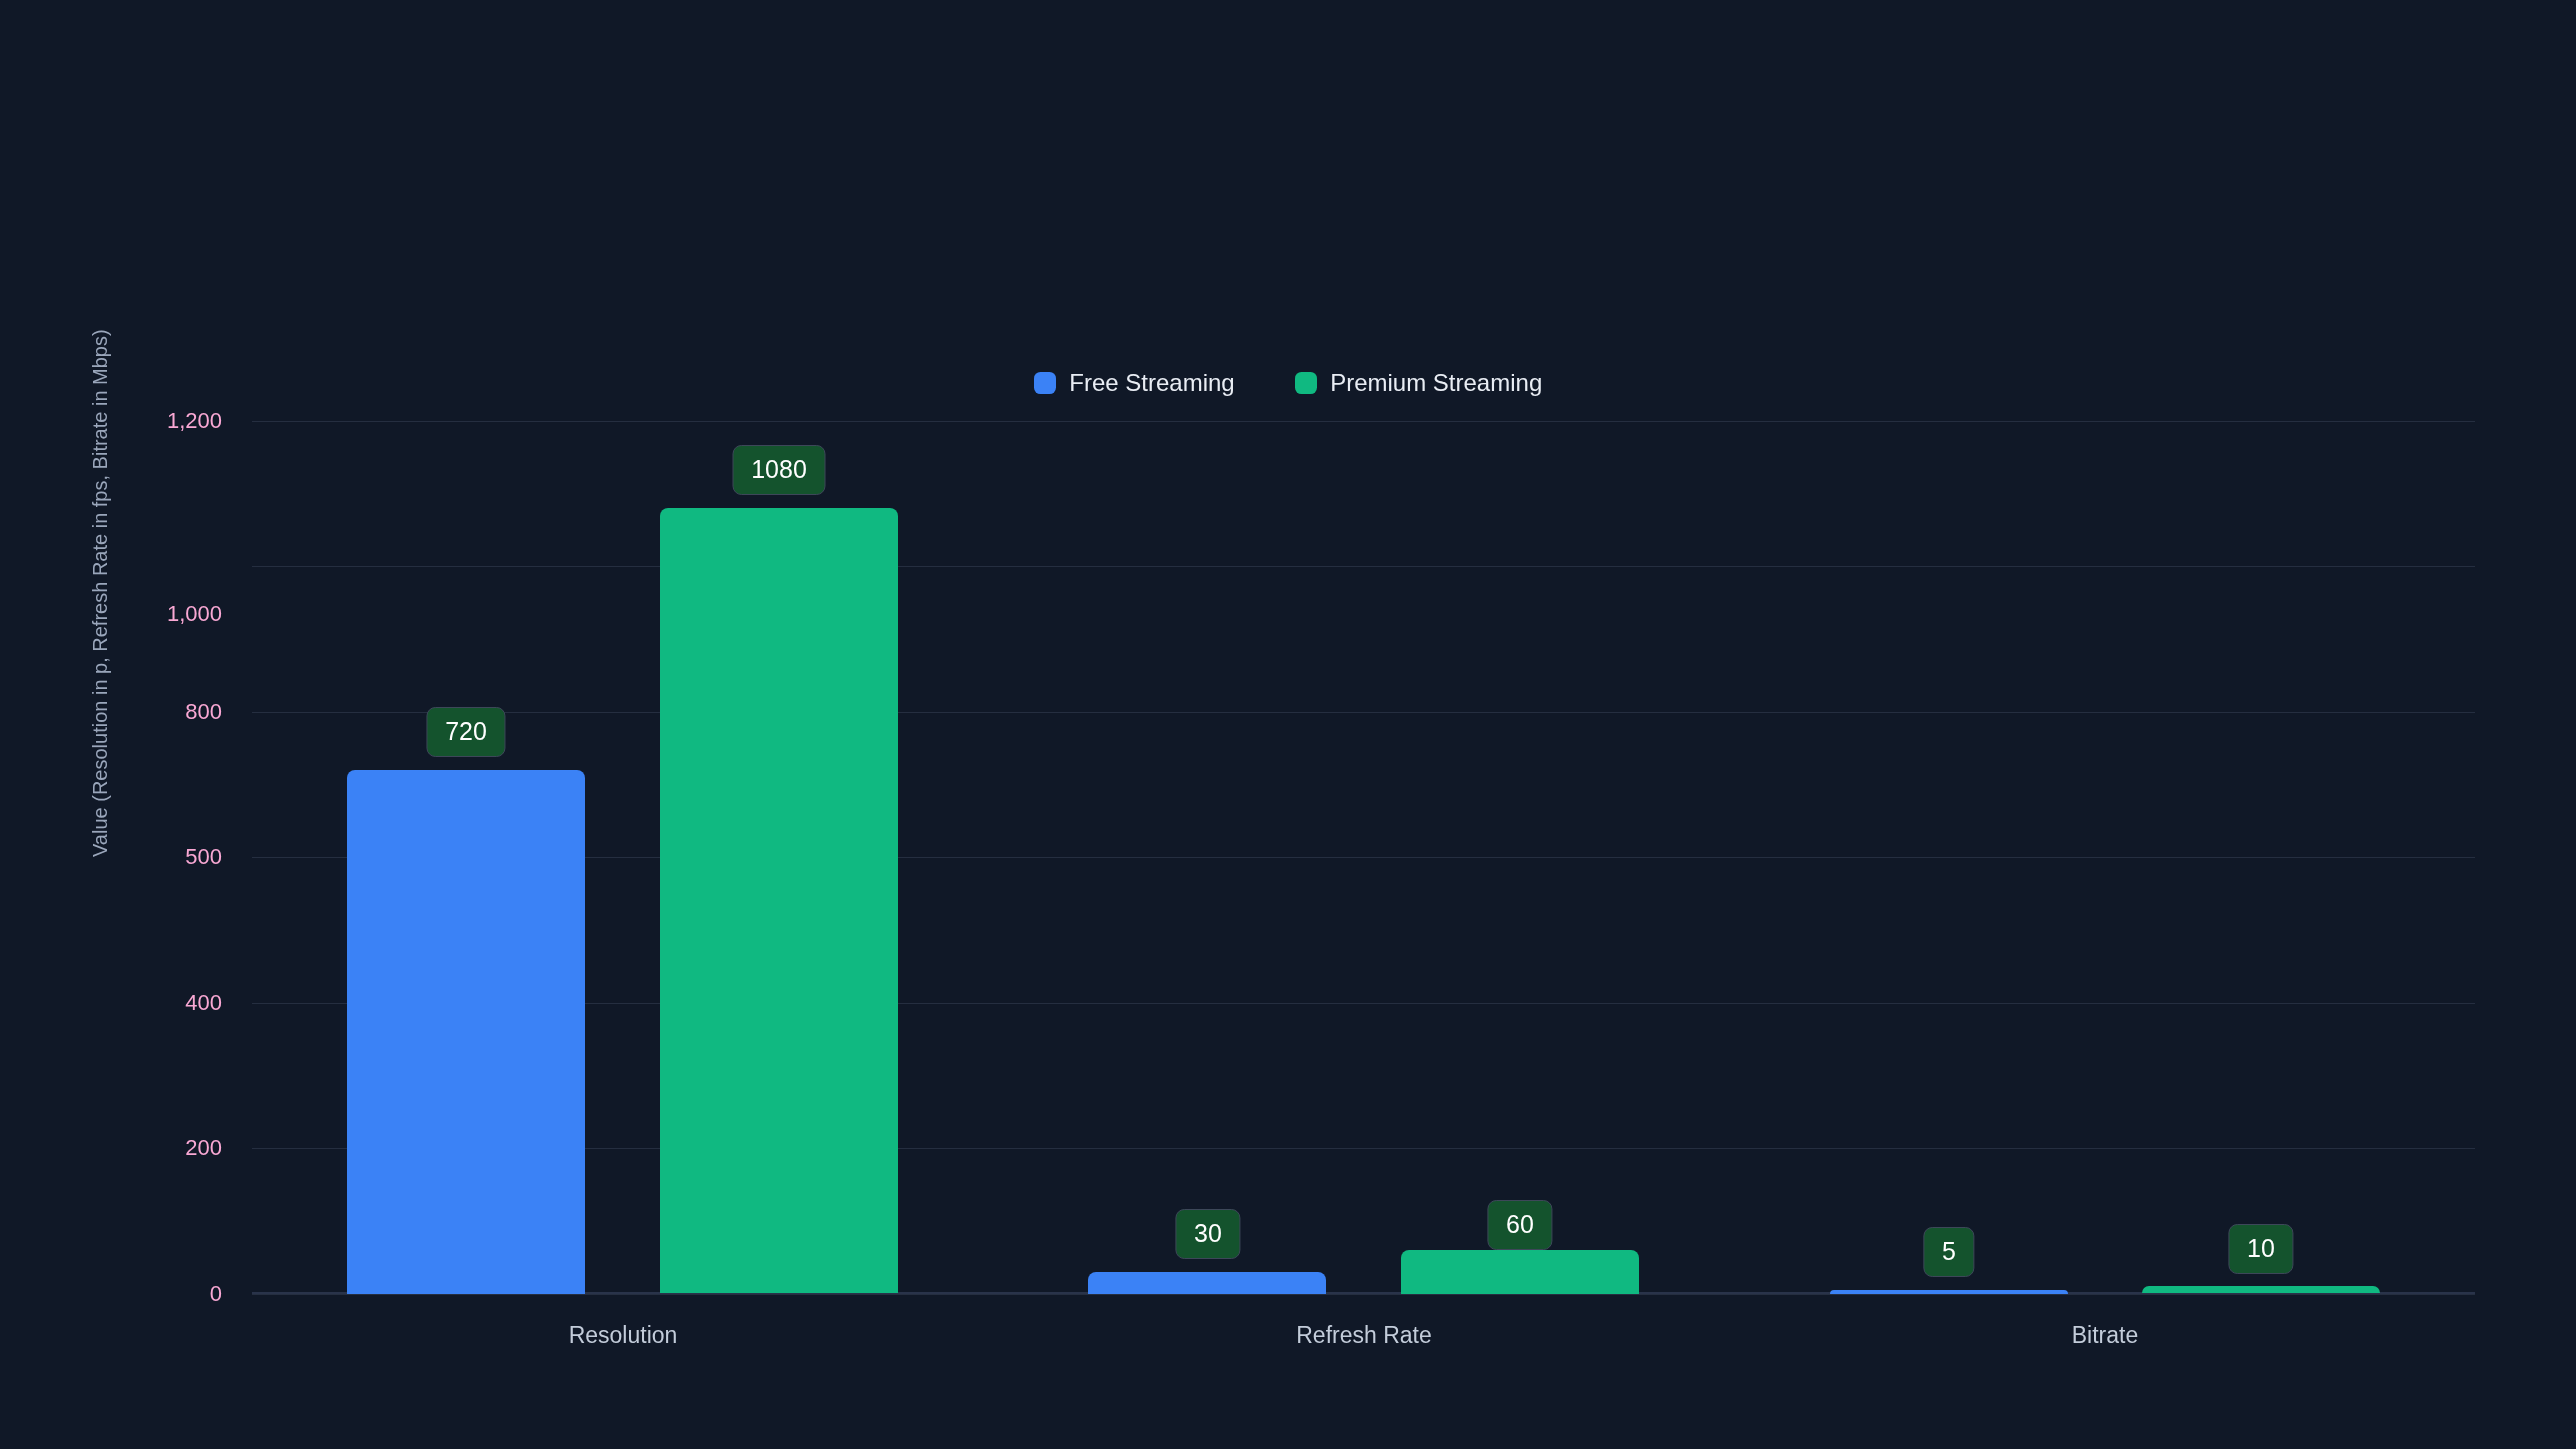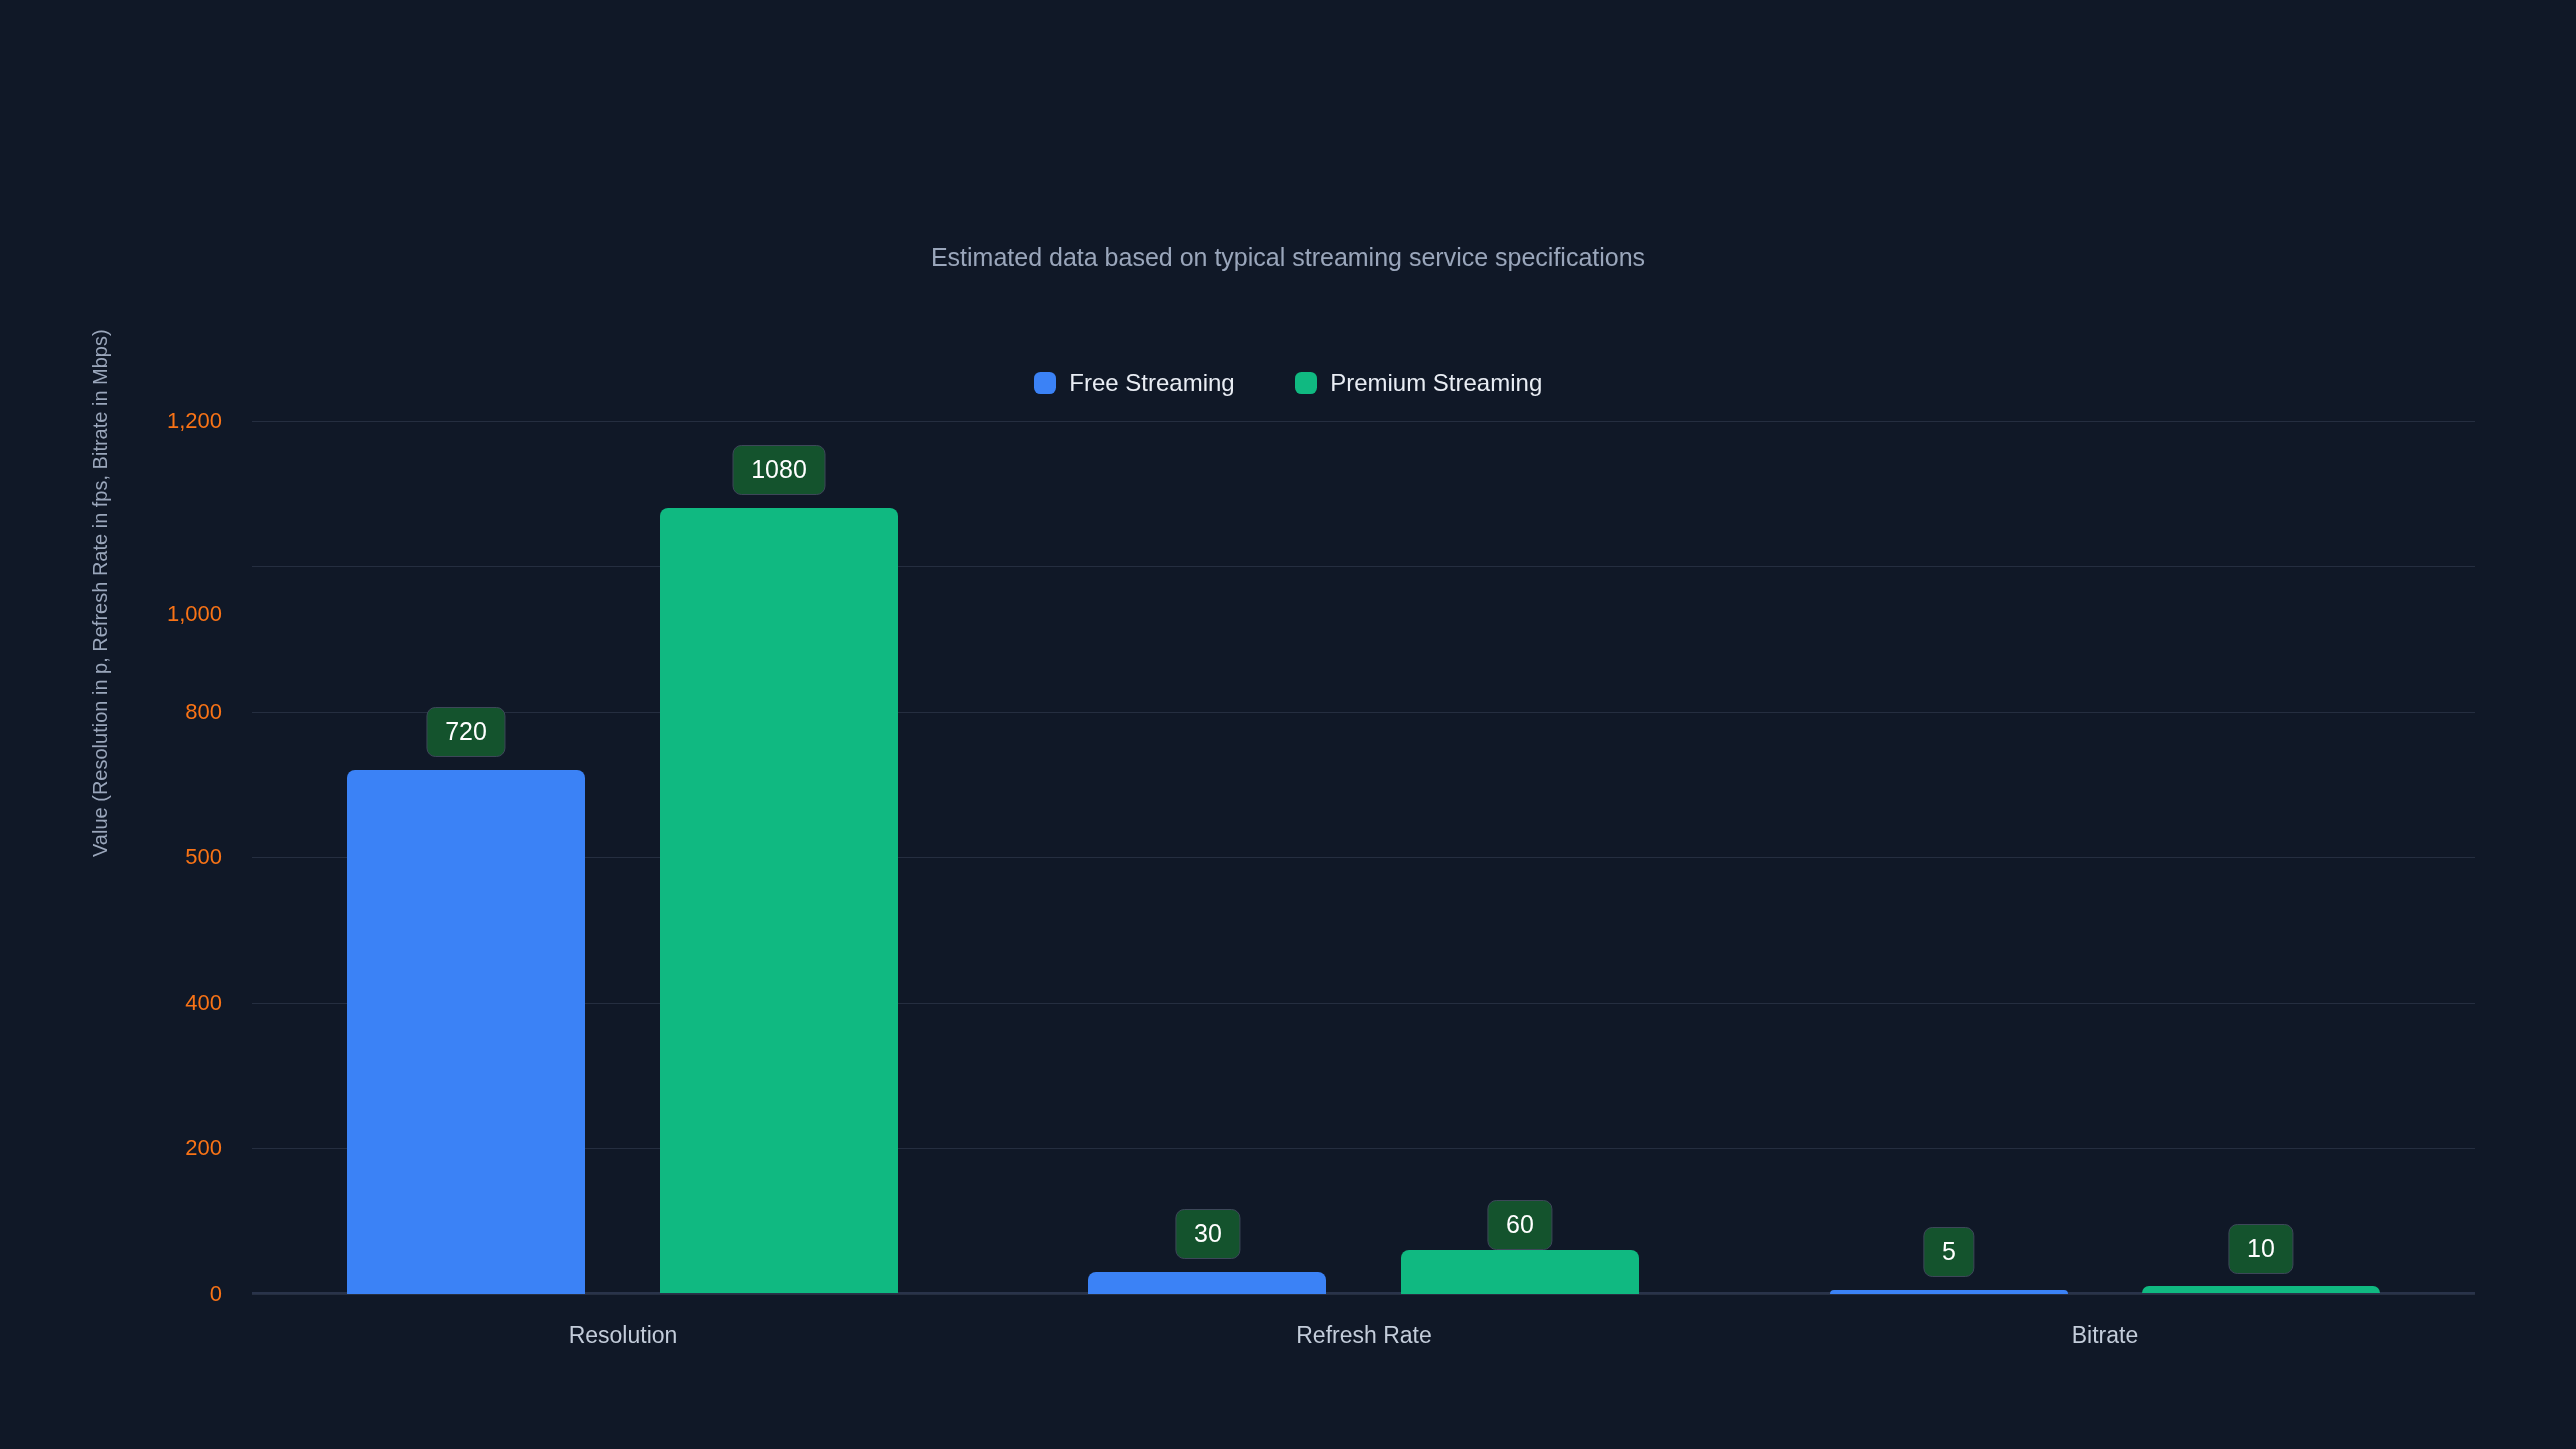--- a/index.html
+++ b/index.html
@@ -46,21 +46,21 @@
     position:absolute; left:0; width:100%; height:0.8px;
     background:#252e40;
   }
   .axis-baseline {
     position:absolute; left:0; bottom:0; width:100%; height:1.6px;
     background:#29334a;
   }
   .ytick-label {
     position:absolute;
     width:137px; text-align:right;
-    font-size:22px; color:#f97316;
+    font-size:22px; color:#f9a8d4;
     transform:translateY(-50%);
     left:85px;
   }
 
   
   .yaxis-title {
     position:absolute;
     left:89px; top:857px;
     transform-origin:0 0;
     transform:rotate(-90deg);
@@ -97,21 +97,20 @@
     padding:10.5px 17.7px 12px 17.7px;
     line-height:1;
     white-space:nowrap;
   }
 </style>
 </head>
 <body>
 
 <div id="root">
 
-  <div class="chart-subtitle">Estimated data based on typical streaming service specifications</div>
 
   <div class="legend">
     <div class="legend-item">
       <span class="legend-swatch" id="sw0" style="background: rgb(59, 130, 246);"></span>
       <span class="legend-label">Free Streaming</span>
     </div>
     <div class="legend-item">
       <span class="legend-swatch" id="sw1" style="background: rgb(16, 185, 129);"></span>
       <span class="legend-label">Premium Streaming</span>
     </div>

